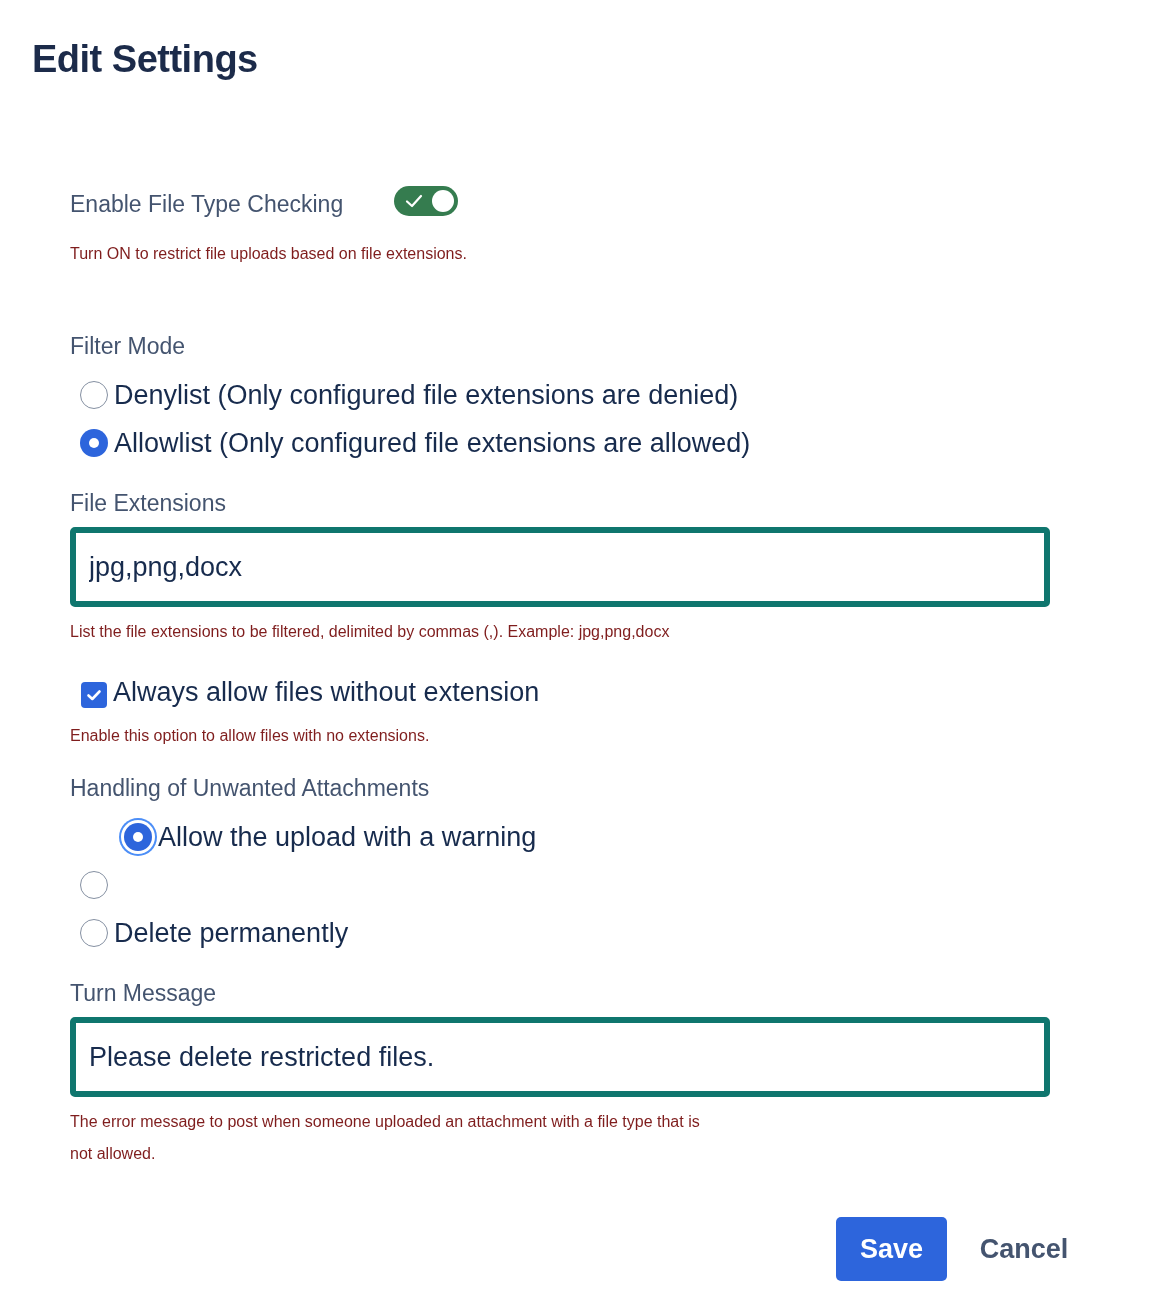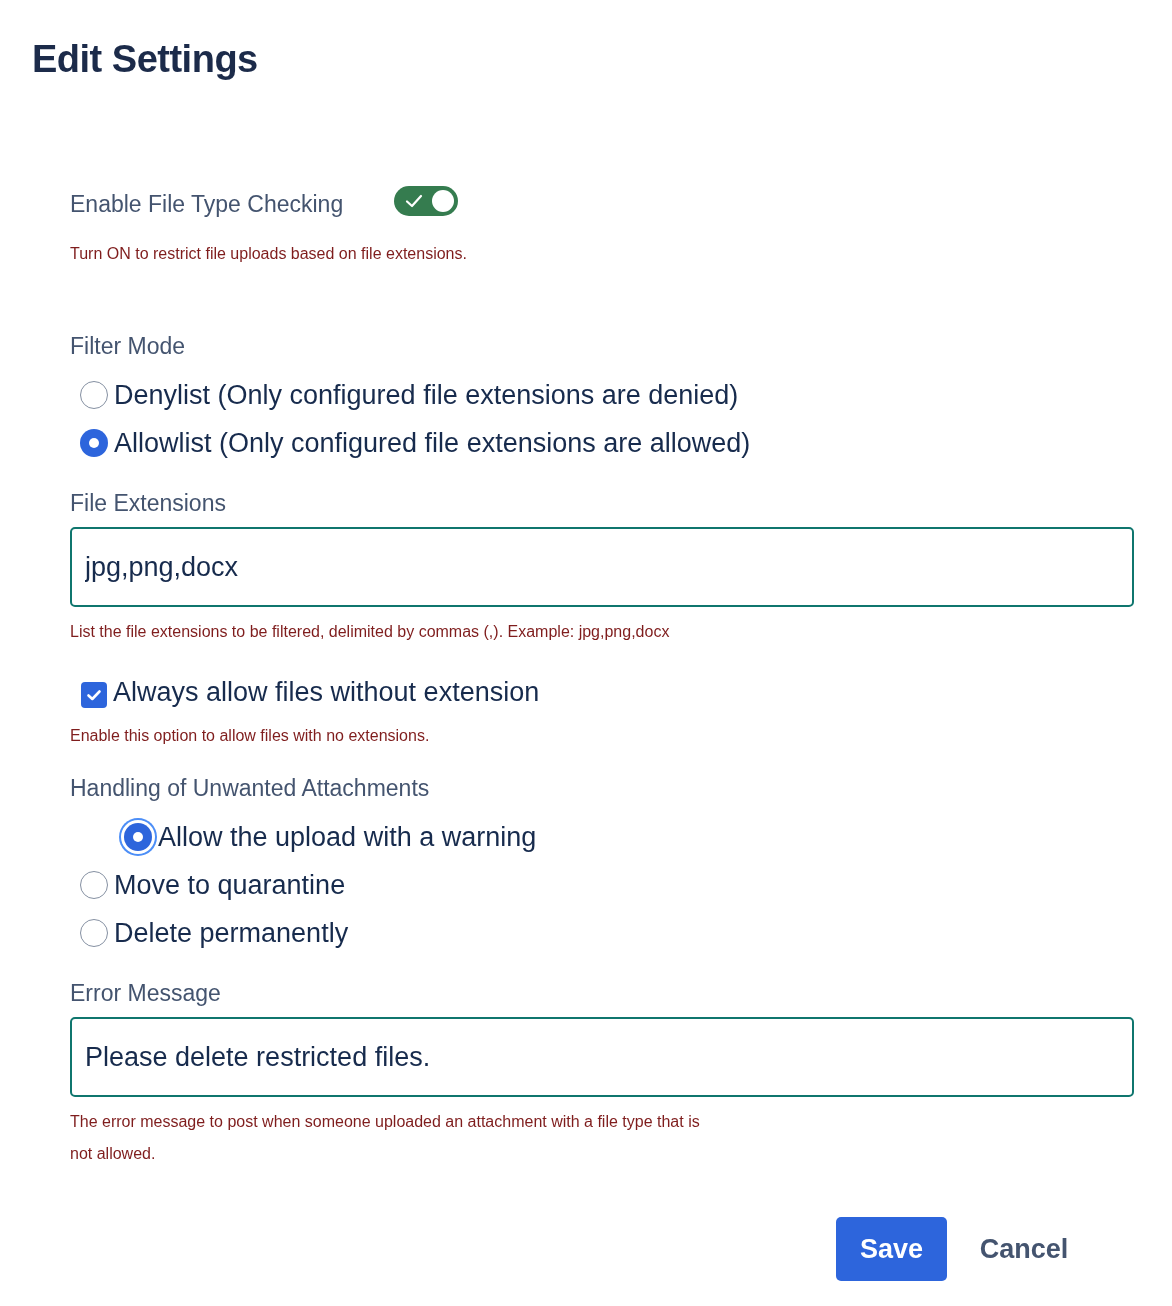--- a/index.html
+++ b/index.html
@@ -20,21 +20,21 @@
     .radio-row, .check-row { position: absolute; left: 10px; display: flex; align-items: center; height: 40px; }
     .radio { width: 28px; height: 28px; border-radius: 50%; border: 1.5px solid #8590a2; background: #fff; position: relative; flex-shrink: 0; }
     .radio.checked { border: none; background: #2d65dc; }
     .radio.checked::after { content: ""; position: absolute; left: 9px; top: 9px; width: 10px; height: 10px; border-radius: 50%; background: #fff; }
     .radio.focused { box-shadow: 0 0 0 3px #fff, 0 0 0 5px #4c8ef7; }
     .option-label { margin-left: 6px; font-size: 27px; color: #172b4d; white-space: nowrap; }
 
     .checkbox { width: 26px; height: 26px; border-radius: 4px; background: #2d65dc; position: relative; flex-shrink: 0; margin-left: 1px; }
     .checkbox svg { position: absolute; left: 4px; top: 4px; }
 
-    .text-input { position: absolute; left: 0; width: 1064px; height: 80px; border: 2px solid #0f766e; border-radius: 5px; background: #fff; font-family: "Liberation Sans", sans-serif; font-size: 27px; color: #172b4d; padding: 0 13px; outline: none; }
+    .text-input { position: absolute; left: 0; width: 980px; height: 80px; border: 6px solid #0f766e; border-radius: 5px; background: #fff; font-family: "Liberation Sans", sans-serif; font-size: 27px; color: #172b4d; padding: 0 13px; outline: none; }
 
     .btn-save { position: absolute; left: 836px; top: 1217px; width: 111px; height: 64px; background: #2d65dc; border: none; border-radius: 5px; color: #fff; font-size: 27px; font-weight: 700; font-family: "Liberation Sans", sans-serif; cursor: pointer; }
     .btn-cancel { position: absolute; left: 962px; top: 1217px; width: 124px; height: 64px; background: transparent; border: none; color: #44546f; font-size: 27px; font-weight: 700; font-family: "Liberation Sans", sans-serif; cursor: pointer; }
   </style>
 </head>
 <body>
 
 <h1 class="page-title">Edit Settings</h1>
 
 <div class="form">
@@ -72,27 +72,26 @@
   </div>
   <div class="help-text" style="top:720px;">Enable this option to allow files with no extensions.</div>
 
   <div class="field-label" style="top:775px;">Handling of Unwanted Attachments</div>
   <div class="radio-row" style="top:817px;padding-left:44px;">
     <span class="radio checked focused"></span>
     <span class="option-label">Allow the upload with a warning</span>
   </div>
   <div class="radio-row" style="top:865px;">
     <span class="radio"></span>
-    <span class="option-label">Move to quarantine</span>
   </div>
   <div class="radio-row" style="top:913px;">
     <span class="radio"></span>
     <span class="option-label">Delete permanently</span>
   </div>
 
-  <div class="field-label" style="top:980px;">Error Message</div>
+  <div class="field-label" style="top:980px;">Turn Message</div>
   <input class="text-input" style="top: 1017px;" type="text" value="Please delete restricted files.">
   <div class="help-text" style="top:1106px;">The error message to post when someone uploaded an attachment with a file type that is</div>
   <div class="help-text" style="top:1138px;">not allowed.</div>
 </div>
 
 <button class="btn-save">Save</button>
 <button class="btn-cancel">Cancel</button>
 
 </body></html>

